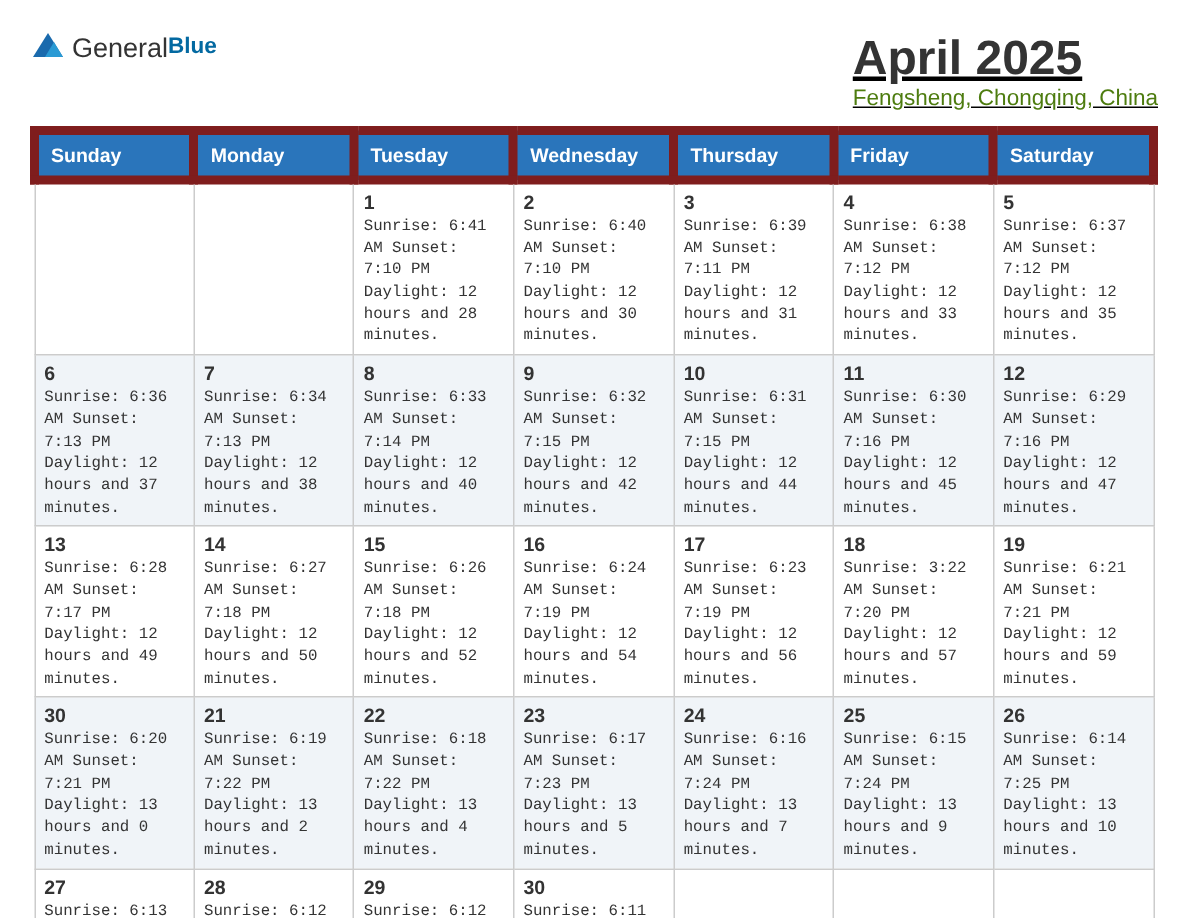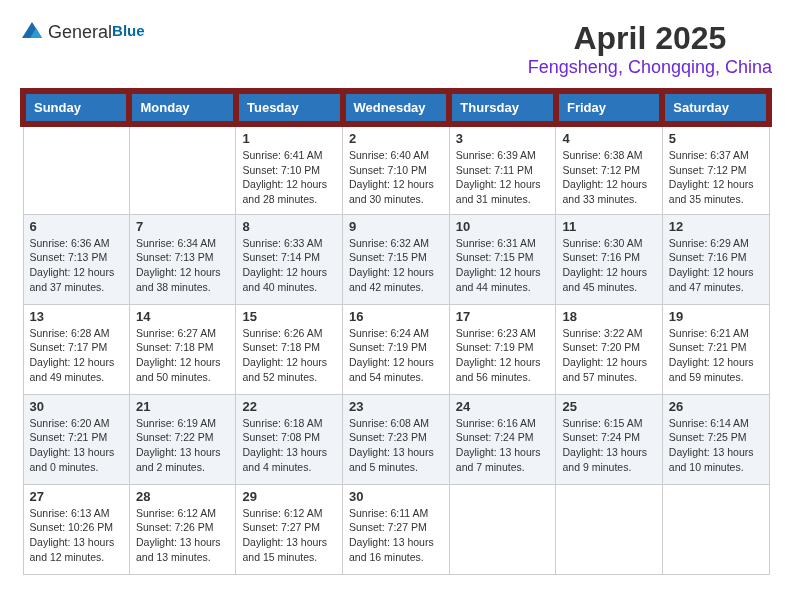--- a/index.html
+++ b/index.html
@@ -31,30 +31,31 @@
       font-size: 15px;
       font-weight: bold;
       color: #0369a1;
       line-height: 1;
     }
     .logo-icon {
       width: 24px;
       height: 24px;
     }
     .title-area {
-      text-align: center;
+      text-align: left;
+      text-decoration: underline;
     }
     .month-year {
       font-size: 32px;
       font-weight: bold;
       color: #333;
     }
     .location {
-      font-size: 18px;
-      color: #6d28d9;
+      font-size: 15px;
+      color: #4d7c0f;
     }
     .calendar {
       width: 100%;
       border-collapse: collapse;
       border: 1px solid #ccc;
     }
     .calendar th {
       background-color: #2a75bb;
       color: white;
       text-align: left;
@@ -76,20 +77,21 @@
     .day-num {
       font-size: 13px;
       font-weight: bold;
       display: block;
       margin-bottom: 2px;
     }
     .day-info {
       font-size: 10.5px;
       color: #333;
       line-height: 1.4;
+      font-family: Liberation Mono, monospace;
     }
     .empty-cell {
       background: #f9f9f9;
     }
     tr:nth-child(odd) td {
       background-color: #fff;
     }
     tr:nth-child(even) td {
       background-color: #f0f4f8;
     }
@@ -264,26 +266,26 @@
         </td>
         <td>
           <span class="day-num">21</span>
           <div class="day-info">Sunrise: 6:19 AM
 Sunset: 7:22 PM
 Daylight: 13 hours and 2 minutes.</div>
         </td>
         <td>
           <span class="day-num">22</span>
           <div class="day-info">Sunrise: 6:18 AM
-Sunset: 7:08 PM
+Sunset: 7:22 PM
 Daylight: 13 hours and 4 minutes.</div>
         </td>
         <td>
           <span class="day-num">23</span>
-          <div class="day-info">Sunrise: 6:08 AM
+          <div class="day-info">Sunrise: 6:17 AM
 Sunset: 7:23 PM
 Daylight: 13 hours and 5 minutes.</div>
         </td>
         <td>
           <span class="day-num">24</span>
           <div class="day-info">Sunrise: 6:16 AM
 Sunset: 7:24 PM
 Daylight: 13 hours and 7 minutes.</div>
         </td>
         <td>

